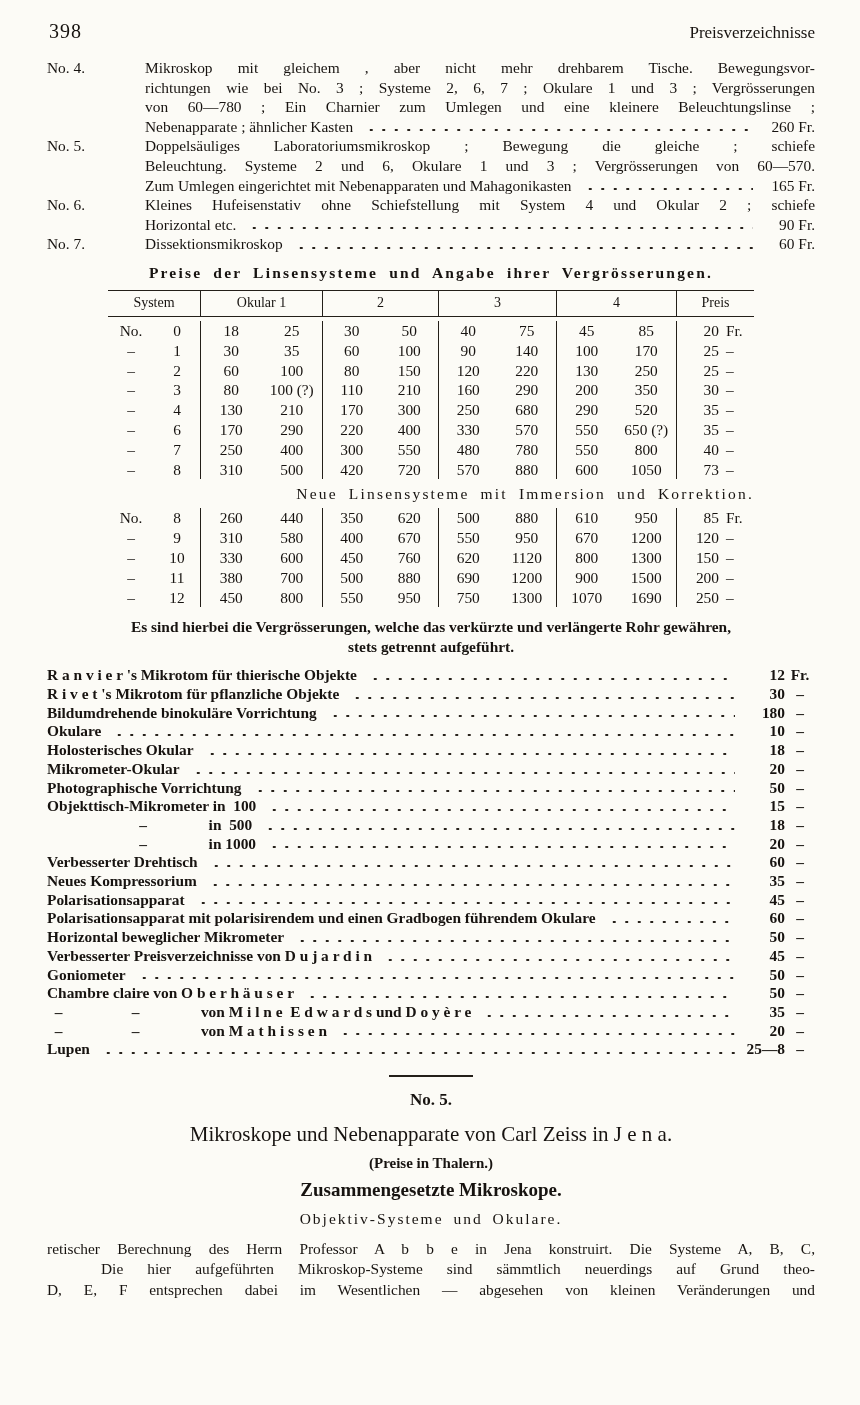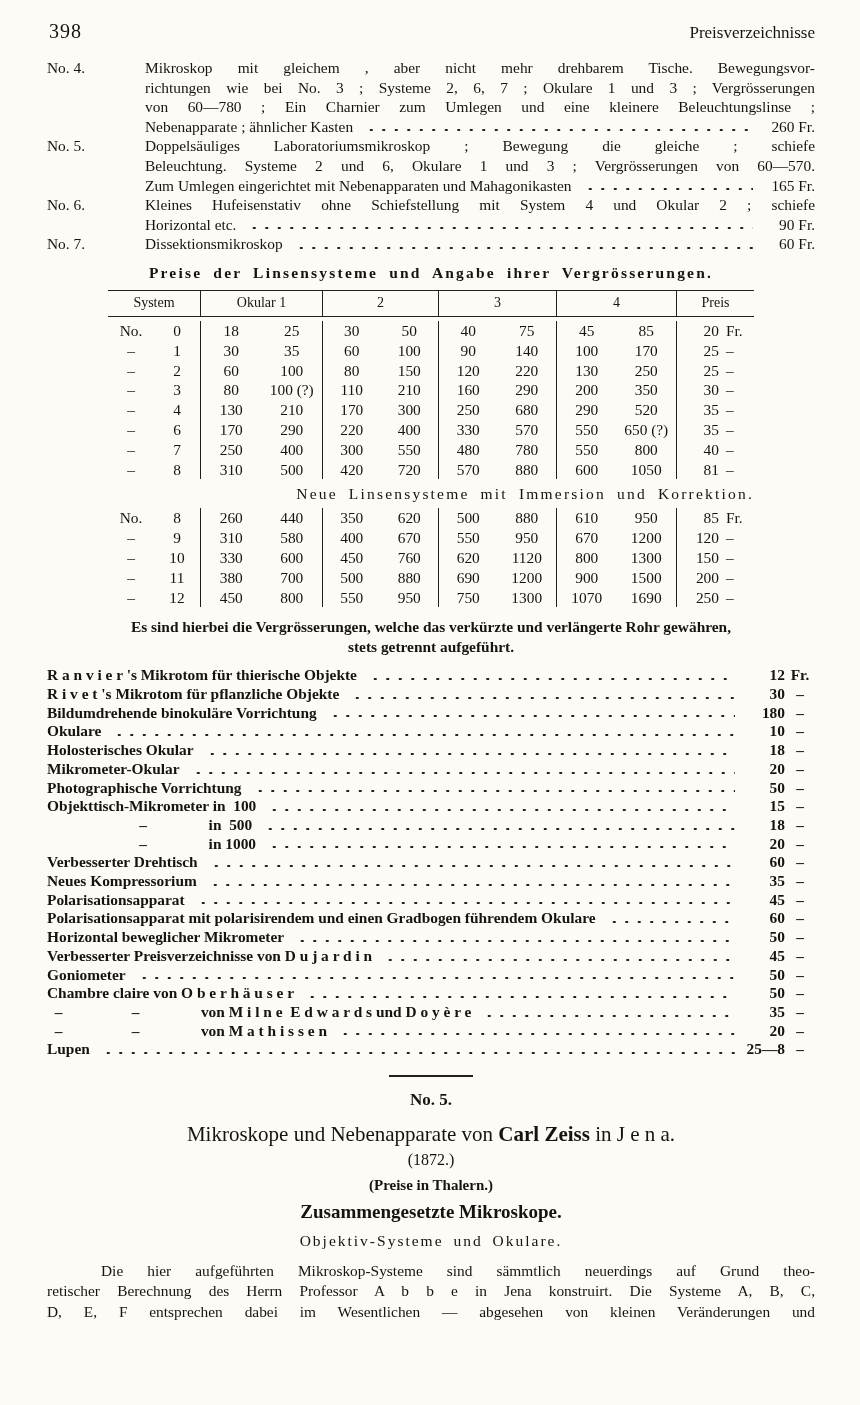--- a/index.html
+++ b/index.html
@@ -47,21 +47,21 @@
 
   .price-list { margin-top:9px; font-size:15.4px; font-weight:bold; }
   .pl-row { display:flex; align-items:flex-end; line-height:18.7px; }
   .pl-name { white-space:pre; }
   .pl-val { white-space:pre; text-align:right; min-width:44px; }
   .pl-unit { width:30px; text-align:center; white-space:pre; }
 
   .divider { width:84px; height:2px; background:#241f19; margin:16px auto 13px; }
   .sec-no { text-align:center; font-weight:bold; font-size:17px; margin-top:2px; }
   .sec-title { text-align:center; font-size:21px; margin-top:12px; }
-  .sec-title .b { font-weight:bold; }
+  .sec-title .b { font-weight:normal; }
   .sec-year { text-align:center; font-size:16px; margin-top:4px; }
   .sec-cur { text-align:center; font-weight:bold; font-size:15px; margin-top:8px; }
   .sec-sub { text-align:center; font-weight:bold; font-size:19px; margin-top:7px; }
   .sec-subsub { text-align:center; font-size:15.5px; letter-spacing:2px; word-spacing:4px; margin-top:9px; }
   .paragraph { margin-top:11px; font-size:15.4px; line-height:20.4px; }
   .p-indent { text-indent:54px; }
 </style>
 </head>
 <body>
 
@@ -343,21 +343,21 @@
         </div>
         <div class="tc pair">
           <span>570</span>
           <span>880</span>
         </div>
         <div class="tc pair">
           <span>600</span>
           <span>1050</span>
         </div>
         <div class="tc pricecell">
-          <span class="pv">81</span>
+          <span class="pv">73</span>
           <span class="pu">–</span>
         </div>
       </div>
 
     <div class="imm-heading">Neue Linsensysteme mit Immersion und Korrektion.</div>
 
       <div class="trow">
         <div class="tc sys">
           <span class="sysl">No.</span>
           <span class="sysn">8</span>
@@ -649,24 +649,23 @@
       </div>
 
   </div>
 
   <div class="divider"></div>
 
   <div class="sec-no">No. 5.</div>
 
   <div class="sec-title"><span>Mikroskope und Nebenapparate von </span><span class="b">Carl Zeiss</span><span> in J e n a.</span></div>
 
-  <div class="sec-year">(1872.)</div>
   <div class="sec-cur">(Preise in Thalern.)</div>
   <div class="sec-sub">Zusammengesetzte Mikroskope.</div>
   <div class="sec-subsub">Objektiv-Systeme und Okulare.</div>
 
   <div class="paragraph">
+    <div class="jline">retischer Berechnung des Herrn Professor A b b e in Jena konstruirt. Die Systeme A, B, C,</div>
     <div class="jline p-indent">Die hier aufgeführten Mikroskop-Systeme sind sämmtlich neuerdings auf Grund theo-</div>
-    <div class="jline">retischer Berechnung des Herrn Professor A b b e in Jena konstruirt. Die Systeme A, B, C,</div>
     <div class="jline">D, E, F entsprechen dabei im Wesentlichen — abgesehen von kleinen Veränderungen und</div>
   </div>
 
 </div>
 
 </body></html>

